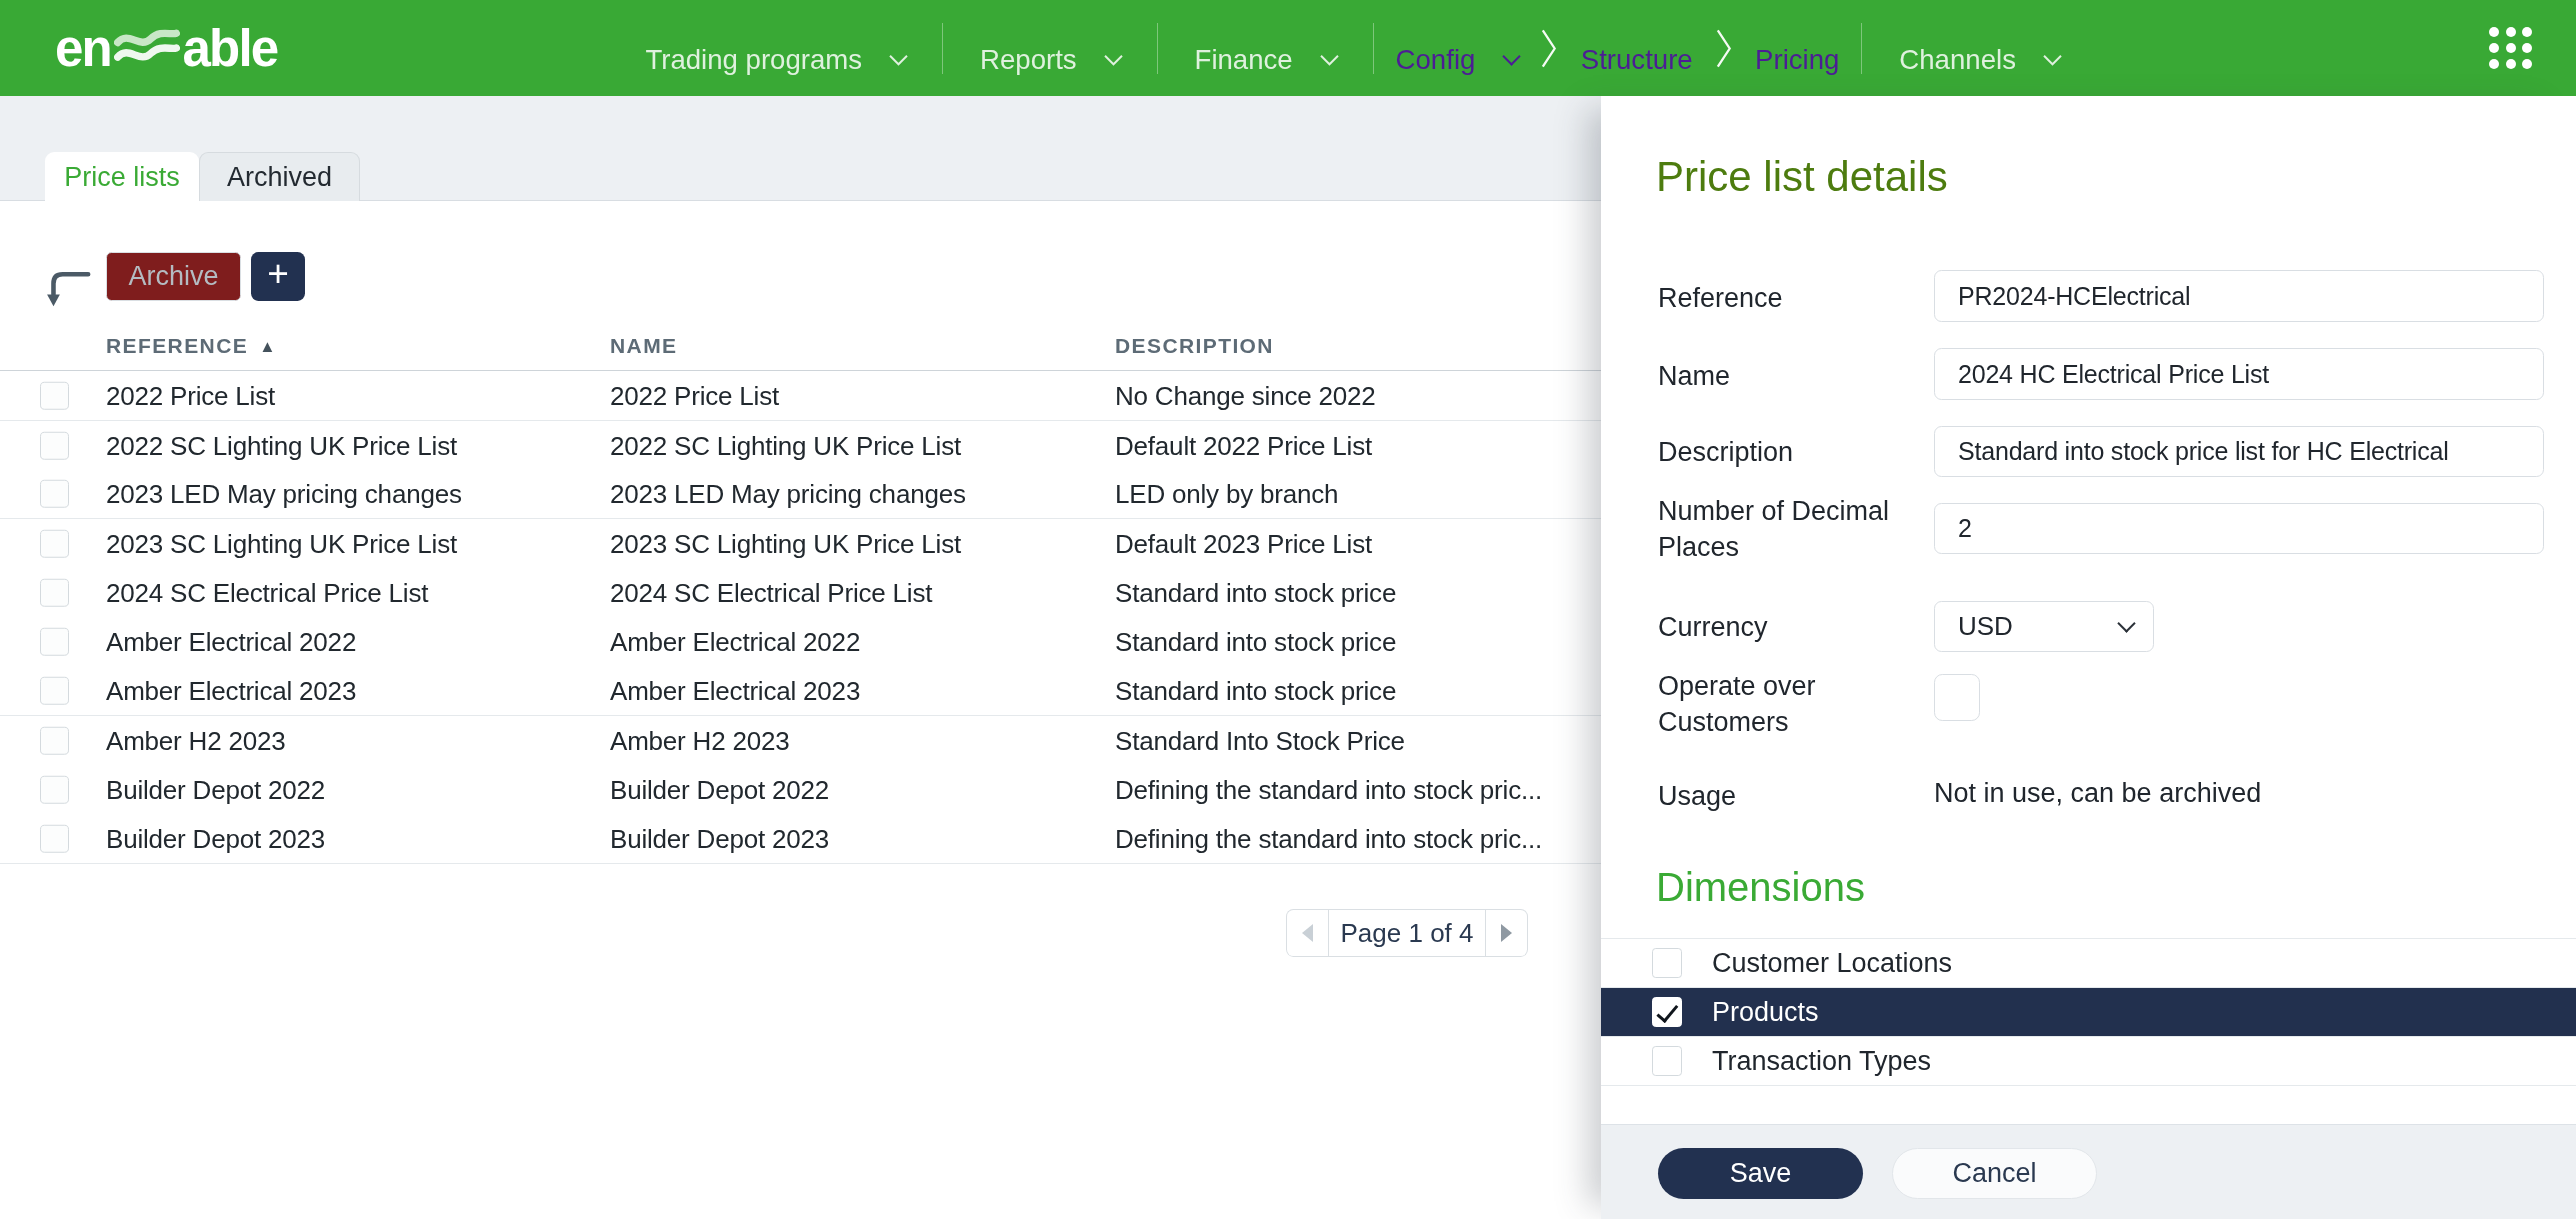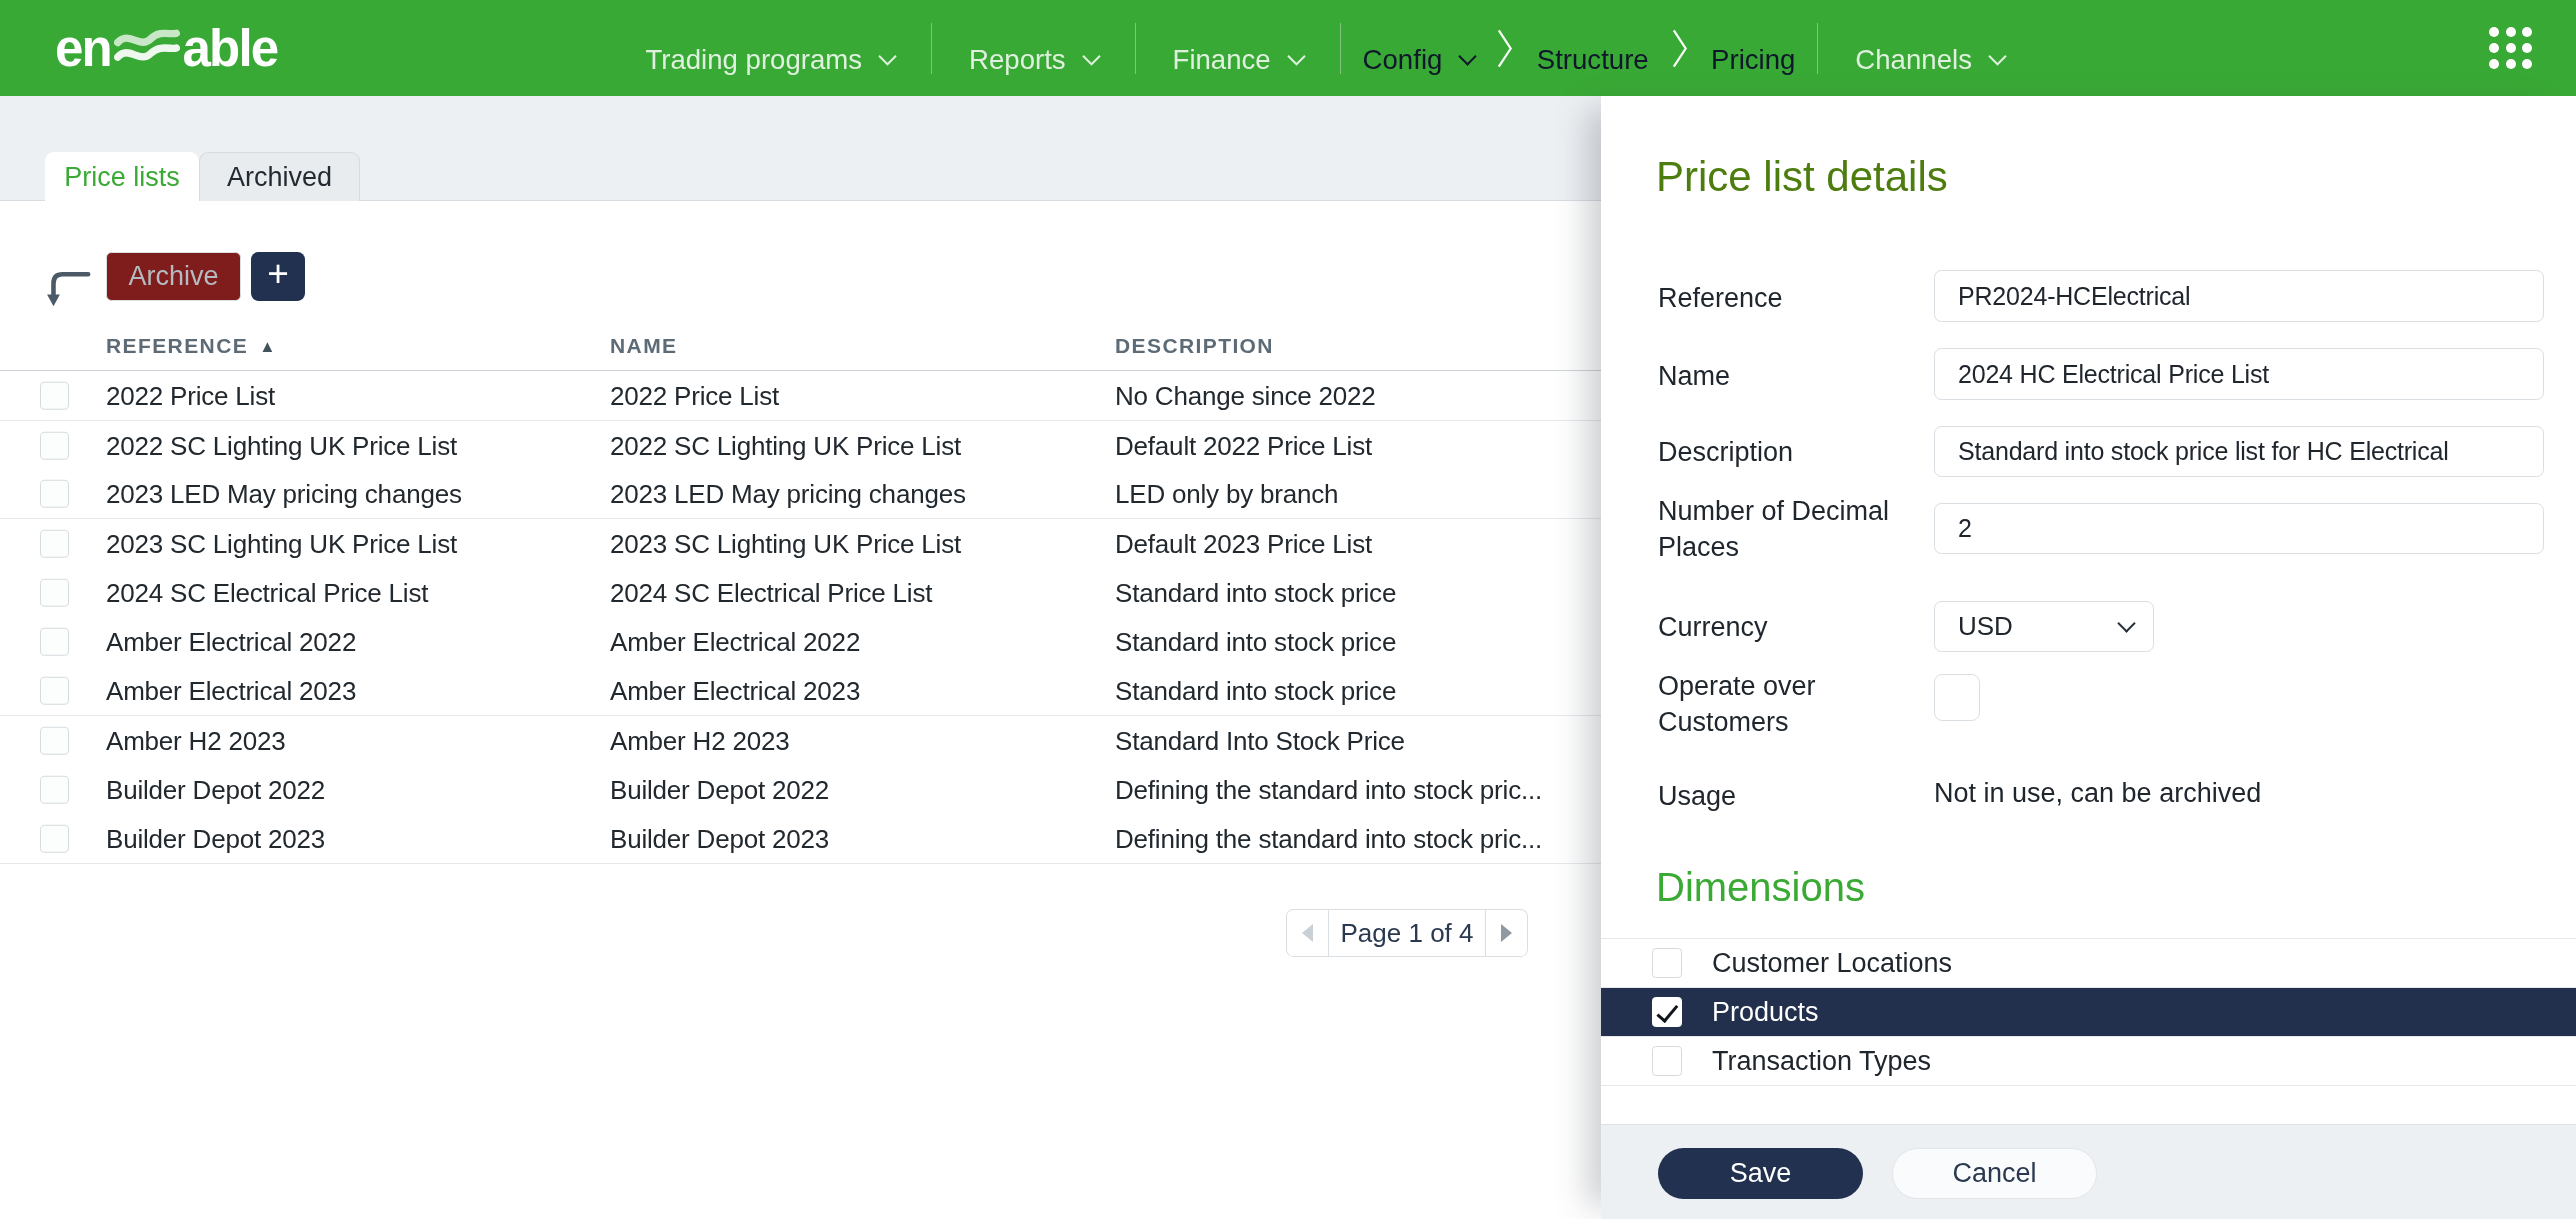--- a/index.html
+++ b/index.html
@@ -6,23 +6,23 @@
   .app{position:relative;width:2576px;height:1219px;overflow:hidden;background:#edf0f3;
        font-family:"Liberation Sans",sans-serif;-webkit-font-smoothing:antialiased;}
 
   
   .navbar{position:absolute;left:0;top:0;width:2576px;height:96px;background:#39a935;
           display:flex;align-items:center;box-sizing:border-box;padding:0 33px 0 55px;}
   .logo{display:flex;align-items:center;color:#fff;font-size:51px;font-weight:700;
         letter-spacing:-1.8px;cursor:pointer;}
   .logo-wave{margin:0 2.8px;}
   .nav-menu{display:flex;align-items:center;height:100%;margin-left:331px;}
-  .nav-item{display:flex;align-items:center;gap:19px;padding:0 37px;height:100%;
+  .nav-item{display:flex;align-items:center;gap:30px;padding:0 37px;height:100%;
             font-size:27.6px;color:rgba(255,255,255,.84);cursor:pointer;white-space:nowrap;margin-top:24px;}
-  .nav-item.active{color:#0f172a;}
+  .nav-item.active{color:#4c1d95;}
   .chev{width:11px;height:11px;border-right:2.8px solid currentColor;border-bottom:2.8px solid currentColor;
         transform:rotate(45deg);margin-top:-7.4px;}
   .nav-divider{width:0.9px;height:51px;background:rgba(255,255,255,.35);}
   .breadcrumb{display:flex;align-items:center;height:100%;}
   .breadcrumb .nav-item{padding:0 22px;}
   .crumb-sep{flex:none;}
   .apps-grid{margin-left:auto;margin-right:11px;display:grid;grid-template-columns:repeat(3,10px);
              gap:6.4px;cursor:pointer;}
   .apps-grid i{width:10px;height:10px;border-radius:50%;background:#fff;display:block;}
 

